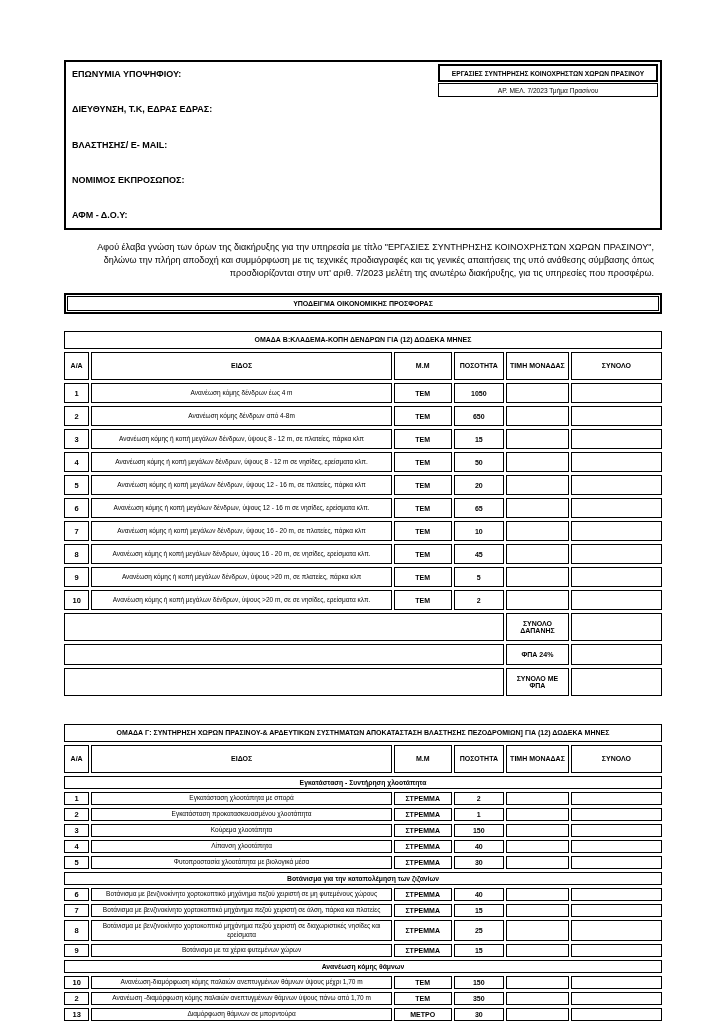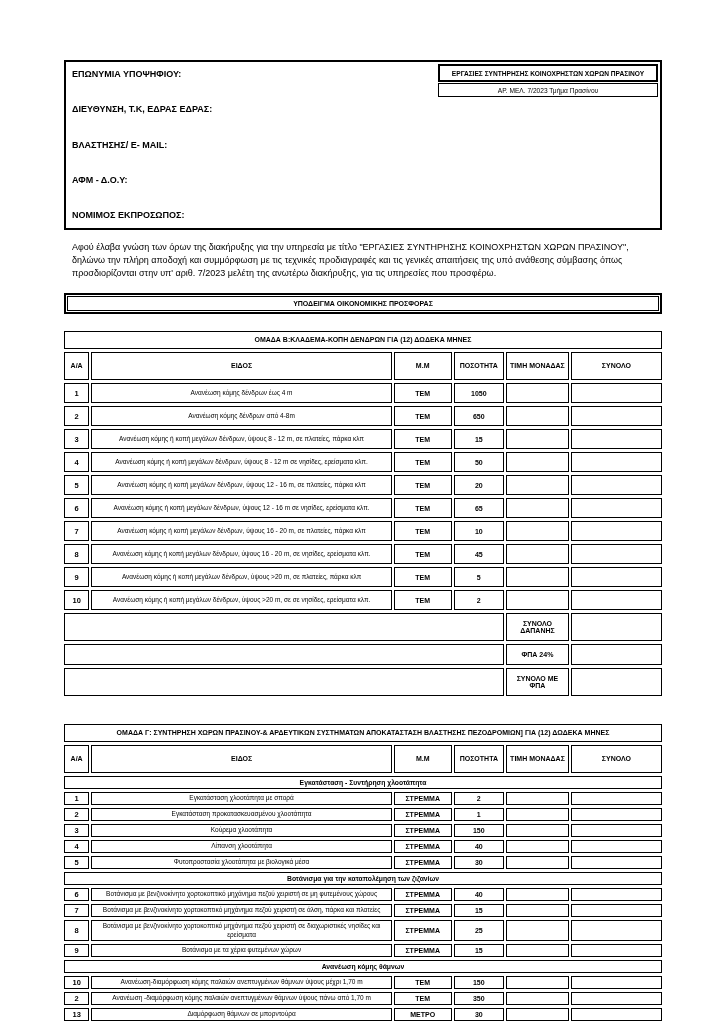--- a/index.html
+++ b/index.html
@@ -12,21 +12,21 @@
 
   
   .info-box{position:relative;border:2px solid #000;height:170px;box-sizing:border-box;padding:7px 8px 8px 6px;}
   .info-labels{display:flex;flex-direction:column;justify-content:space-between;height:100%;}
   .info-label{font-weight:bold;font-size:9px;line-height:10px;}
   .project-box{position:absolute;top:2px;right:2px;width:220px;box-sizing:border-box;}
   .project-title{border:2px solid #000;font-size:6.6px;font-weight:bold;text-align:center;padding:3.5px 1px;line-height:7px;}
   .project-subtitle{border:1px solid #000;margin-top:1px;font-size:6.6px;text-align:center;padding:2.5px 1px;line-height:7px;}
 
   
-  .declaration{margin:11px 8px 0;font-size:9px;line-height:13px;text-align:left;}
+  .declaration{margin:11px 8px 0;font-size:9px;line-height:13px;text-align:right;}
 
   
   .offer-box{margin-top:13px;border:2px solid #000;padding:1px;}
   .offer-inner{border:1px solid #000;text-align:center;font-weight:bold;font-size:7px;padding:3px 2px;line-height:7px;}
 
   
   table.offer-table{border-collapse:separate;border-spacing:2px 3px;table-layout:fixed;width:602px;margin-left:-2px;}
   #table-b{margin-top:14px;}
   #table-c{margin-top:22px;}
   table.offer-table td{border:1.5px solid #000;box-sizing:border-box;vertical-align:middle;}
@@ -47,22 +47,22 @@
 <body>
 
 <div class="page">
   <div class="content">
 
     <div class="info-box">
       <div class="info-labels">
         <div class="info-label">ΕΠΩΝΥΜΙΑ ΥΠΟΨΗΦΙΟΥ:</div>
         <div class="info-label">ΔΙΕΥΘΥΝΣΗ, Τ.Κ, ΕΔΡΑΣ ΕΔΡΑΣ:</div>
         <div class="info-label">ΒΛΑΣΤΗΣΗΣ/ E- MAIL:</div>
+        <div class="info-label">ΝΟΜΙΜΟΣ ΕΚΠΡΟΣΩΠΟΣ:</div>
         <div class="info-label">ΑΦΜ - Δ.Ο.Υ:</div>
-        <div class="info-label">ΝΟΜΙΜΟΣ ΕΚΠΡΟΣΩΠΟΣ:</div>
       </div>
       <div class="project-box">
         <div class="project-title">ΕΡΓΑΣΙΕΣ ΣΥΝΤΗΡΗΣΗΣ ΚΟΙΝΟΧΡΗΣΤΩΝ ΧΩΡΩΝ ΠΡΑΣΙΝΟΥ</div>
         <div class="project-subtitle">ΑΡ. ΜΕΛ. 7/2023 Τμήμα Πρασίνου</div>
       </div>
     </div>
 
     <p class="declaration">Αφού έλαβα γνώση των όρων της διακήρυξης για την υπηρεσία με τίτλο "ΕΡΓΑΣΙΕΣ ΣΥΝΤΗΡΗΣΗΣ ΚΟΙΝΟΧΡΗΣΤΩΝ ΧΩΡΩΝ ΠΡΑΣΙΝΟΥ", δηλώνω την πλήρη αποδοχή και συμμόρφωση με τις τεχνικές προδιαγραφές και τις γενικές απαιτήσεις της υπό ανάθεσης σύμβασης όπως προσδιορίζονται στην υπ' αριθ. 7/2023 μελέτη της ανωτέρω διακήρυξης, για τις υπηρεσίες που προσφέρω.</p>
 
     <div class="offer-box">

